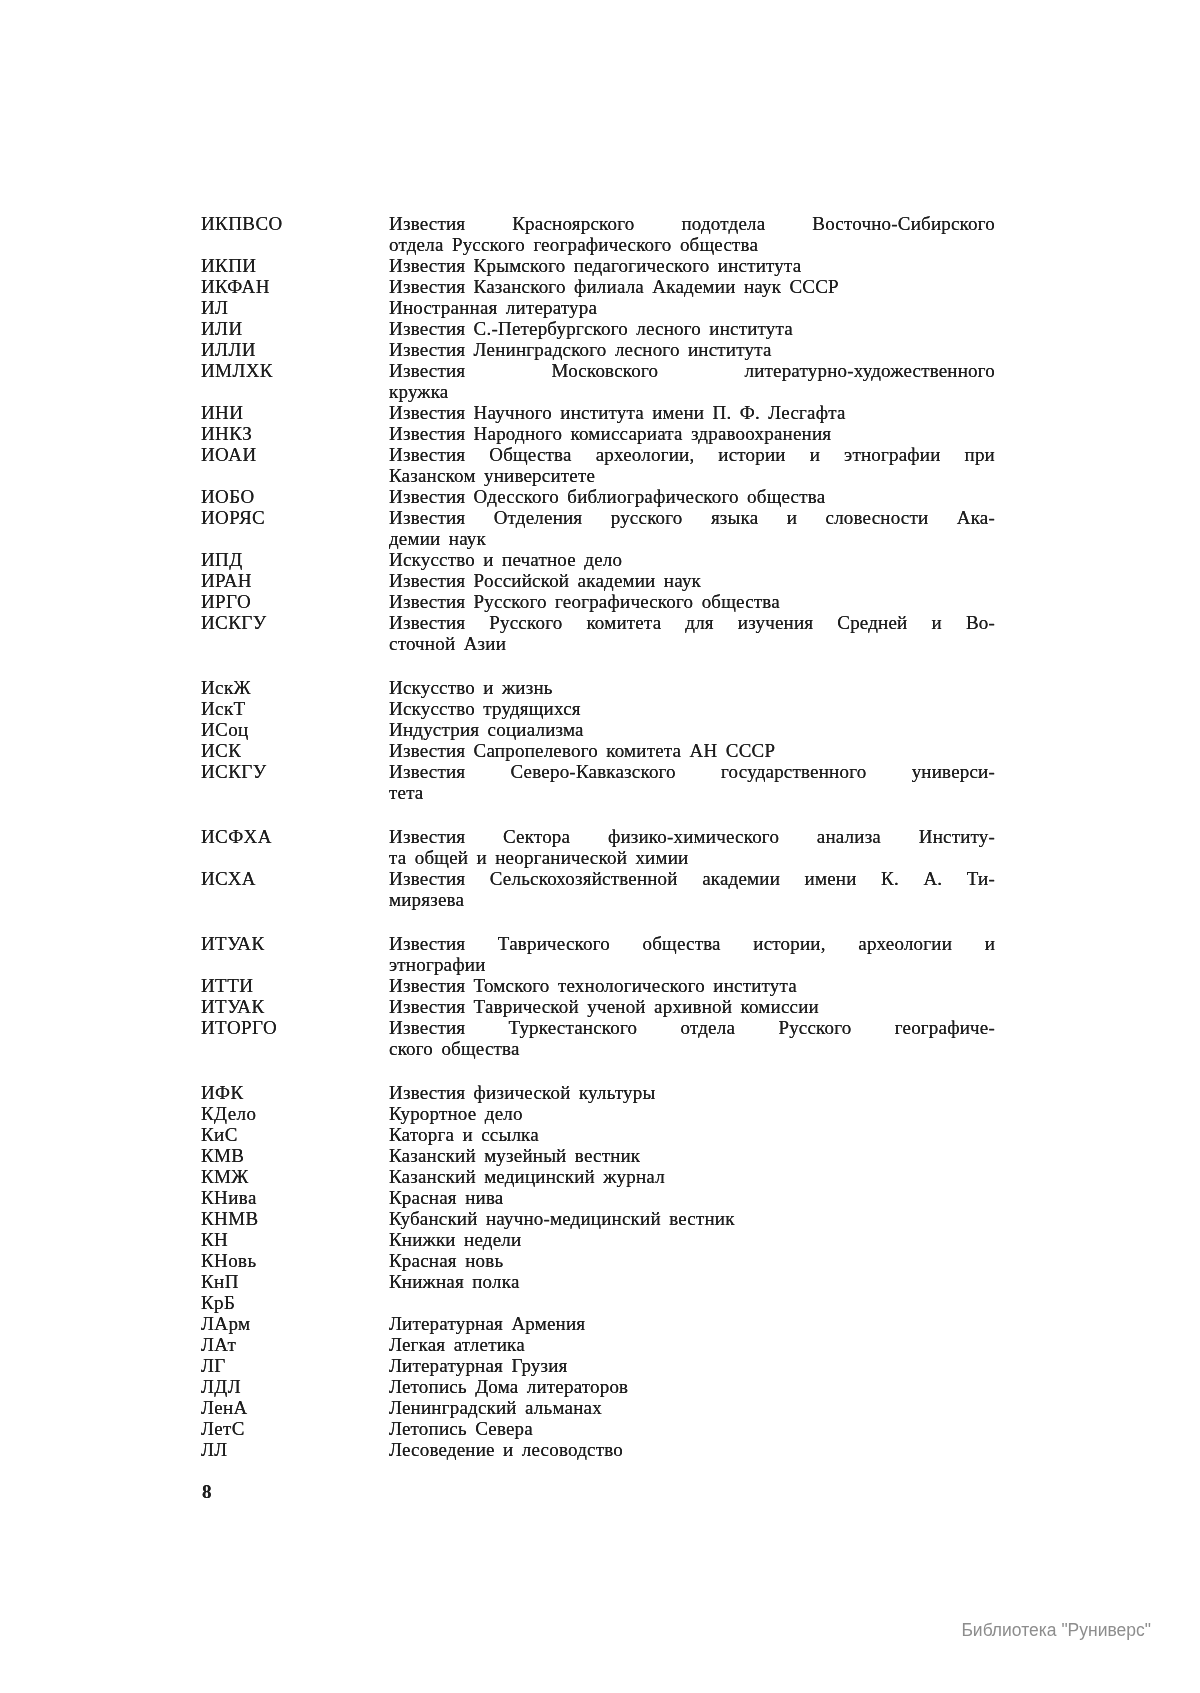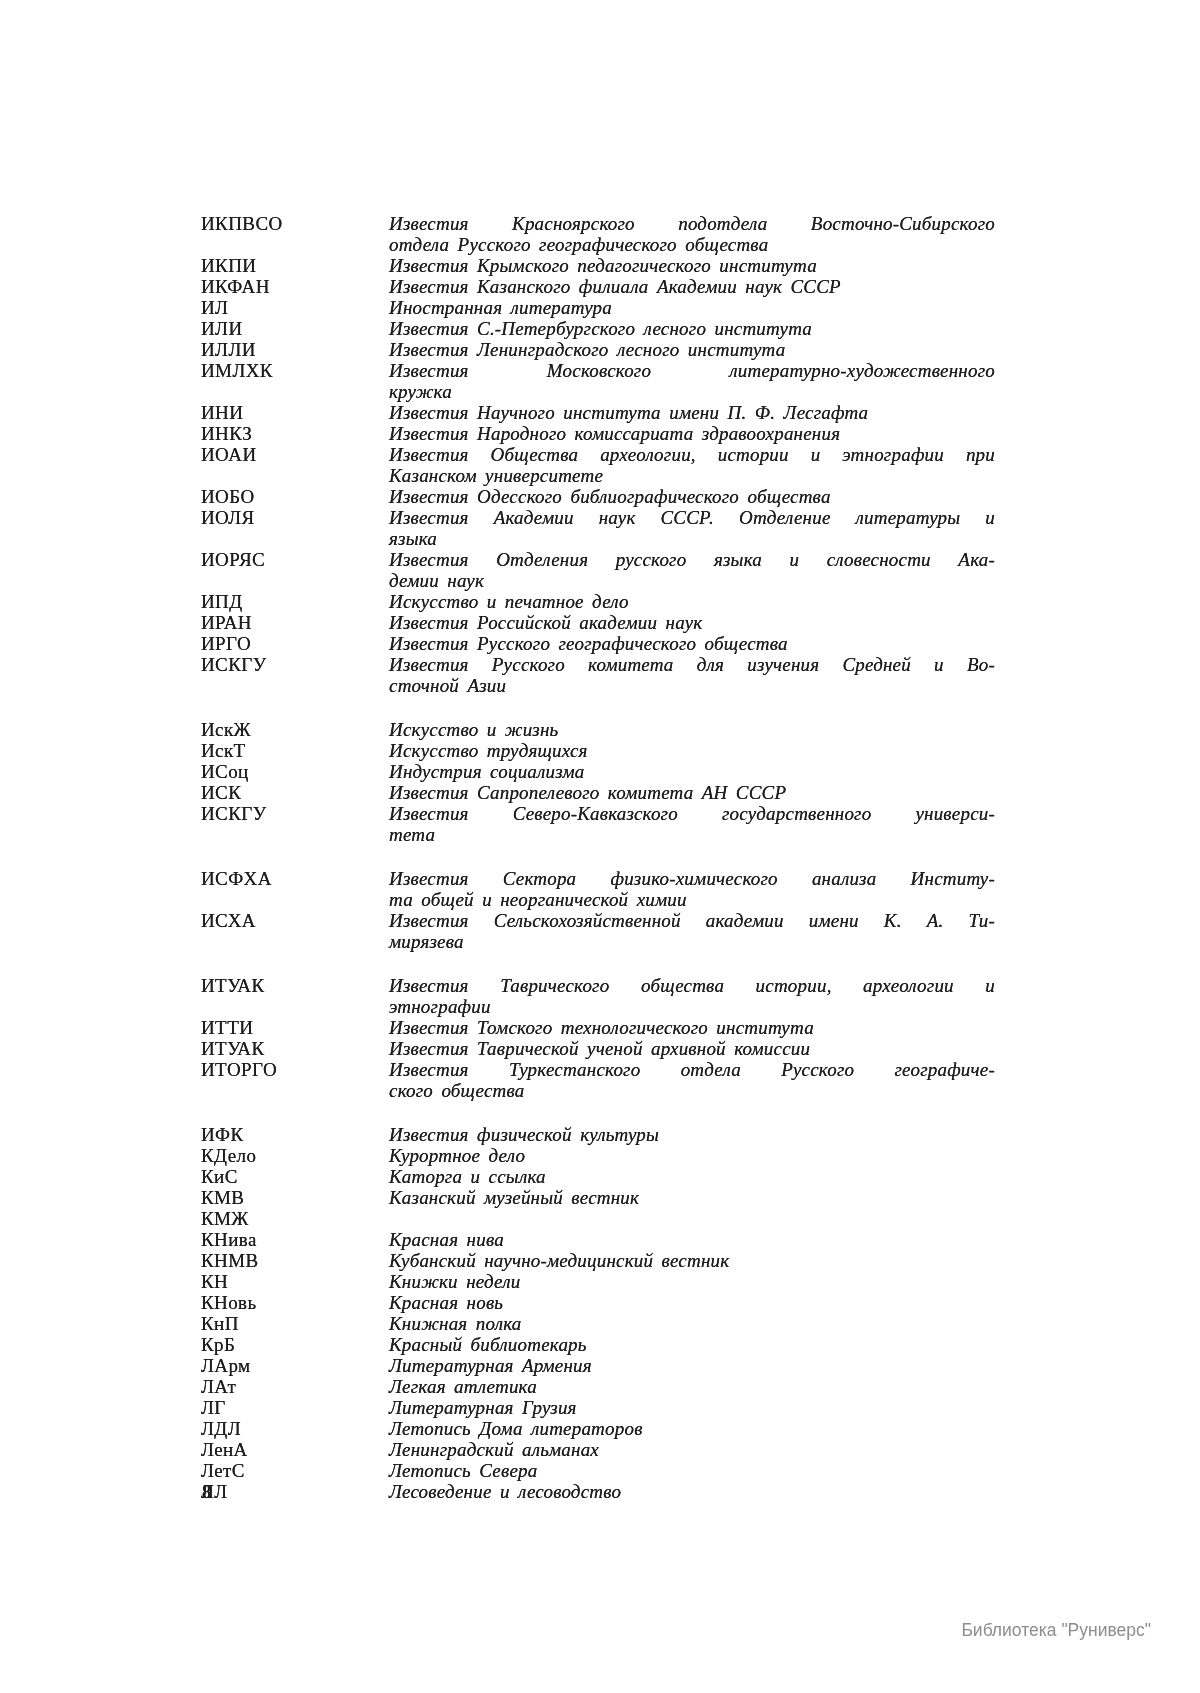--- a/index.html
+++ b/index.html
@@ -31,21 +31,20 @@
     text-shadow:0 0 0.5px currentColor;
     white-space:nowrap;
   }
   .def { flex:0 0 606px; width:606px; }
   .def .line {
     font-size:19px;
     line-height:21px;
     word-spacing:0.18em;
     letter-spacing:0.2px;
     text-shadow:0 0 0.5px currentColor;
-    font-style:italic;
   }
   .def .line.just {
     text-align:justify;
     text-align-last:justify;
   }
   .pagenum {
     position:absolute;
     left:202px;
     top:1481px;
     font-size:19px;
@@ -140,27 +139,20 @@
         </div>
     </div>
 
     <div class="entry">
       <div class="abbr">ИОБО</div>
       <div class="def">
           <div class="line">Известия Одесского библиографического общества</div>
         </div>
     </div>
 
-    <div class="entry">
-      <div class="abbr">ИОЛЯ</div>
-      <div class="def">
-          <div class="line just">Известия Академии наук СССР. Отделение литературы и</div>
-          <div class="line">языка</div>
-        </div>
-    </div>
 
     <div class="entry">
       <div class="abbr">ИОРЯС</div>
       <div class="def">
           <div class="line just">Известия Отделения русского языка и словесности Ака-</div>
           <div class="line">демии наук</div>
         </div>
     </div>
 
     <div class="entry">
@@ -298,20 +290,23 @@
 
     <div class="entry">
       <div class="abbr">КМВ</div>
       <div class="def">
           <div class="line">Казанский музейный вестник</div>
         </div>
     </div>
 
     <div class="entry">
       <div class="abbr">КМЖ</div>
+      <div class="def">
+          <div class="line">Казанский медицинский журнал</div>
+        </div>
     </div>
 
     <div class="entry">
       <div class="abbr">КНива</div>
       <div class="def">
           <div class="line">Красная нива</div>
         </div>
     </div>
 
     <div class="entry">
@@ -338,23 +333,20 @@
     <div class="entry">
       <div class="abbr">КнП</div>
       <div class="def">
           <div class="line">Книжная полка</div>
         </div>
     </div>
 
 
     <div class="entry">
       <div class="abbr">КрБ</div>
-      <div class="def">
-          <div class="line">Красный библиотекарь</div>
-        </div>
     </div>
 
     <div class="entry">
       <div class="abbr">ЛАрм</div>
       <div class="def">
           <div class="line">Литературная Армения</div>
         </div>
     </div>
 
     <div class="entry">

